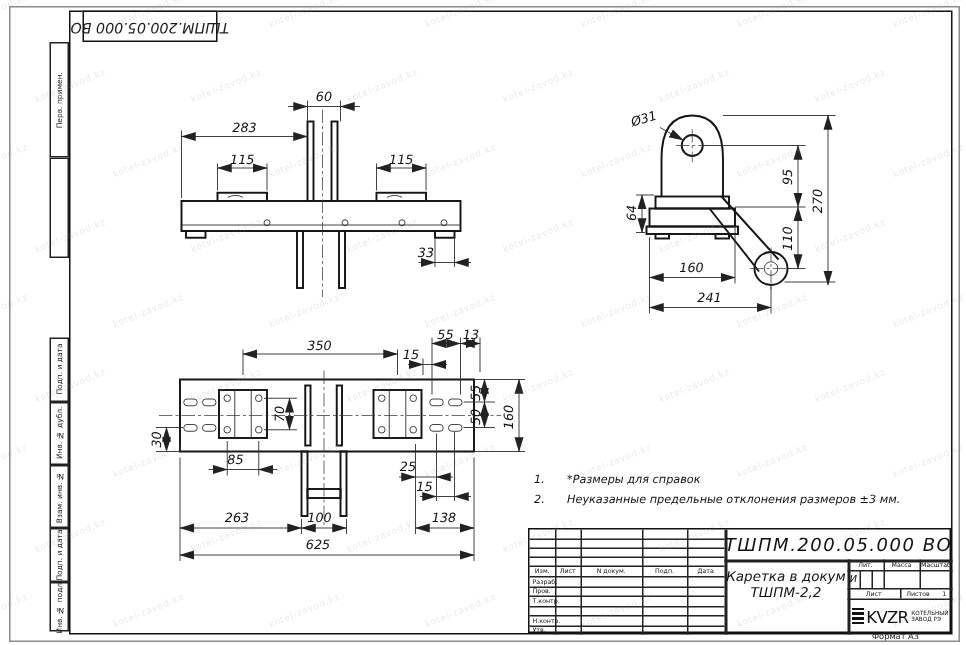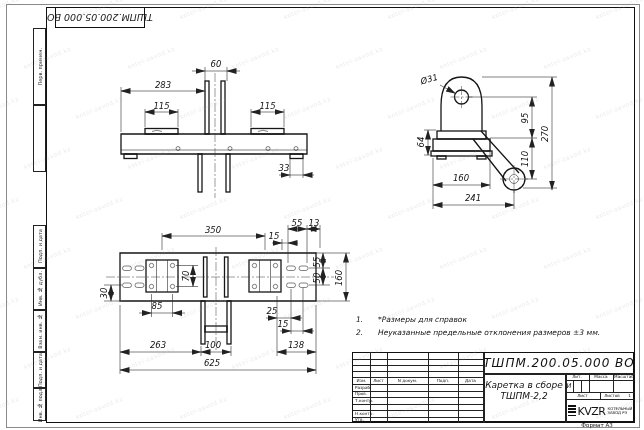--- a/index.html
+++ b/index.html
@@ -287,21 +287,21 @@
       </div>
     <div class="tb-cell tb-left" style="left:0;top:63.5px;width:34px;height:6.5px;">
         <span>Утв.</span>
       </div>
 
     <div class="tb-cell doc-num" style="left:130px;top:0;width:152px;height:20px;">
         <span>ТШПМ.200.05.000  ВО</span>
       </div>
 
     <div class="tb-cell pname" style="left:130px;top:20px;width:82px;height:50px;">
-      <span>Каретка в сборе</span>
+      <span>Каретка в докум</span>
       <span>ТШПМ-2,2</span>
     </div>
 
     <div class="tb-cell" style="left:212px;top:20px;width:24px;height:7px;">
         <span>Лит.</span>
       </div>
     <div class="tb-cell" style="left:236px;top:20px;width:24px;height:7px;">
         <span>Масса</span>
       </div>
     <div class="tb-cell" style="left:260px;top:20px;width:22px;height:7px;">

